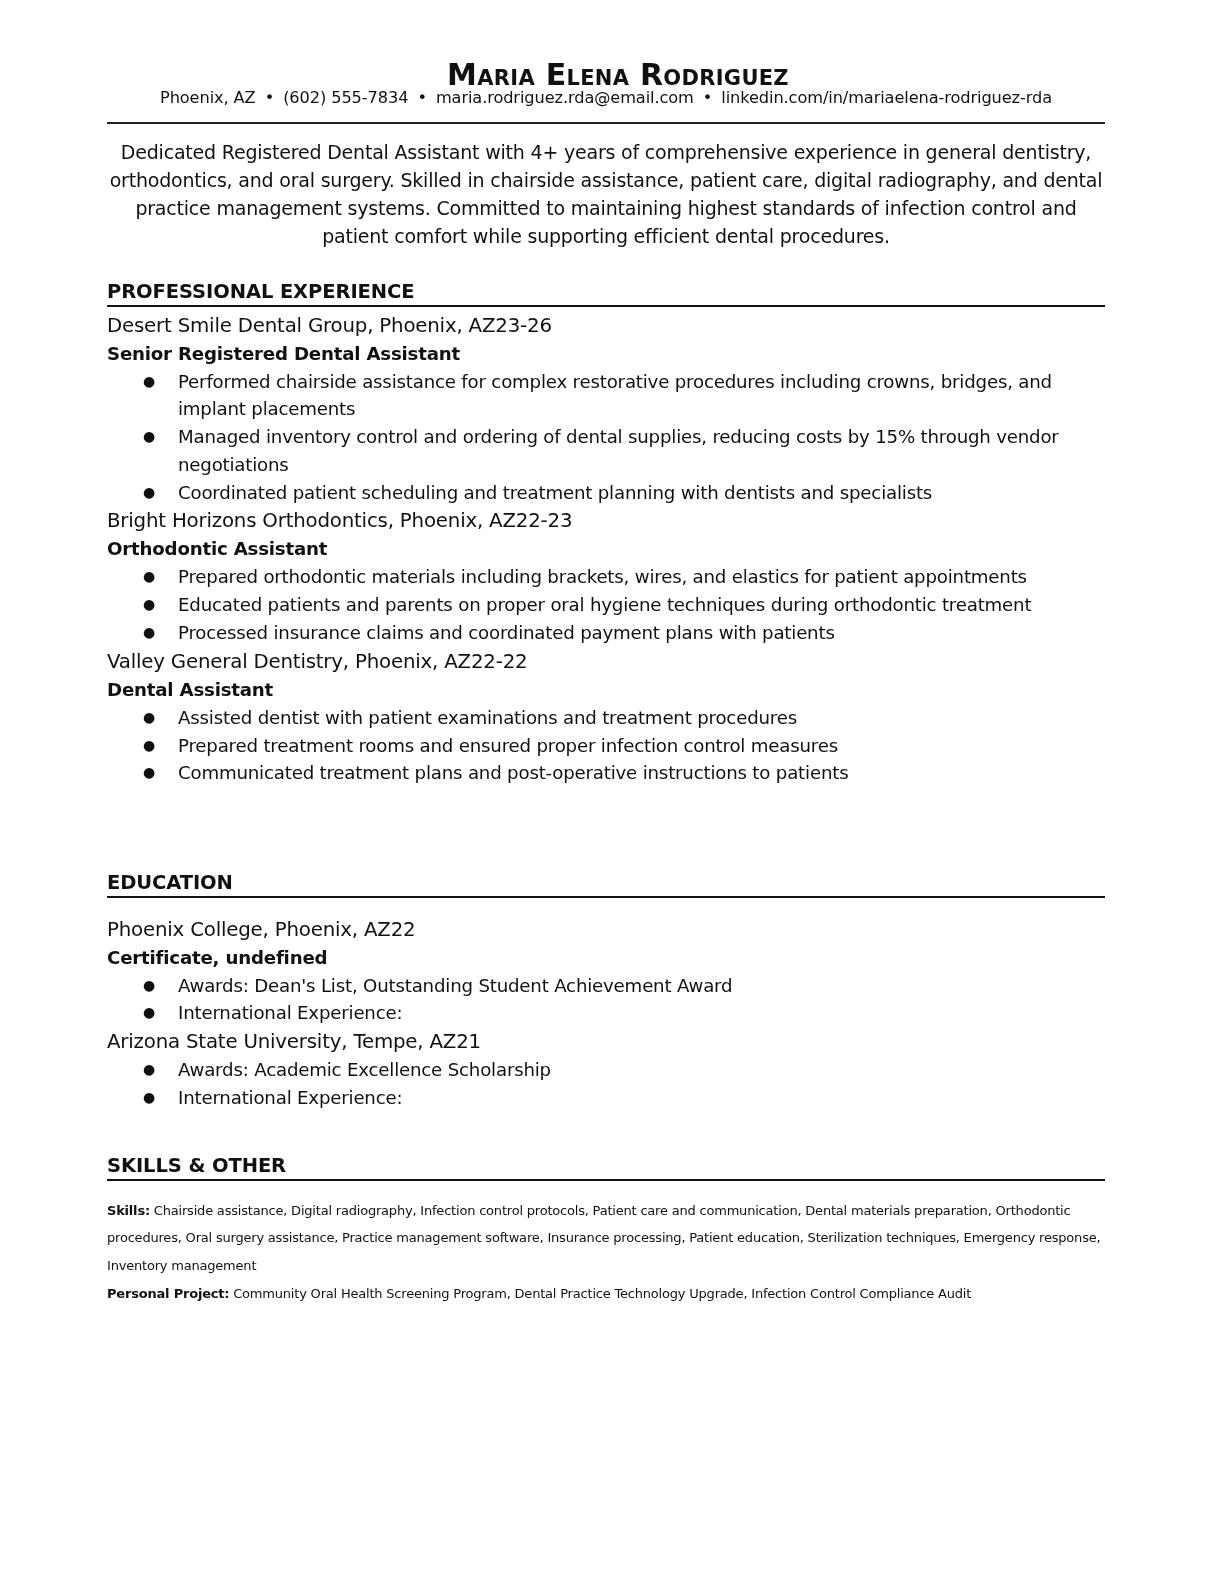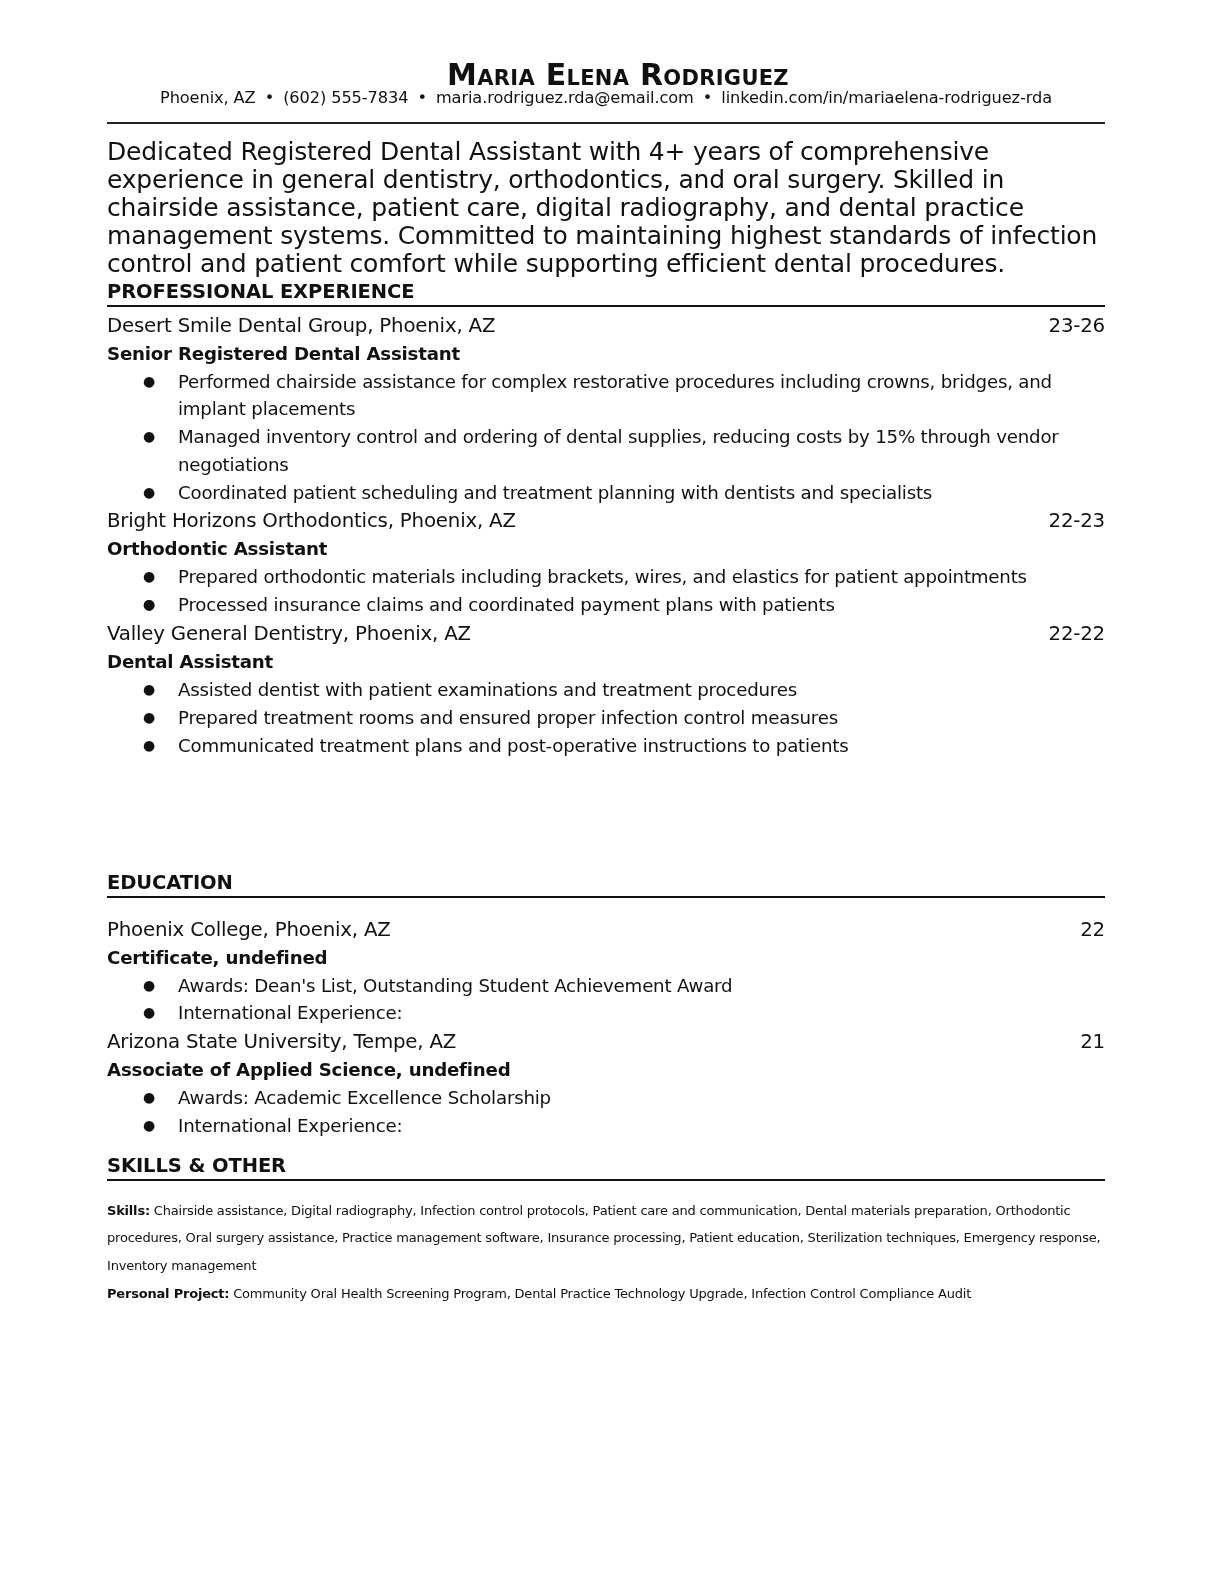--- a/index.html
+++ b/index.html
@@ -50,22 +50,22 @@
       left: 0;
       width: 998px;
       height: 2px;
       background: #222222;
     }
     .summary {
       position: absolute;
       top: 138px;
       left: 0;
       width: 998px;
-      text-align: left;
-      font-size: 25px;
+      text-align: center;
+      font-size: 19px;
       line-height: 28px;
       letter-spacing: -0.2px;
     }
     .section {
       position: absolute;
       left: 0;
       width: 998px;
     }
     .section-title {
       font-size: 19.5px;
@@ -74,21 +74,20 @@
       height: 26px;
       letter-spacing: -0.1px;
     }
     .section-rule {
       height: 1.5px;
       background: #111111;
       margin-top: 0px;
     }
     .entry-head {
       display: flex;
-      justify-content: space-between;
       align-items: baseline;
       font-size: 19.8px;
       line-height: 29px;
       height: 29px;
       letter-spacing: -0.2px;
     }
     .entry-role {
       font-size: 18.2px;
       font-weight: bold;
       line-height: 28px;
@@ -161,21 +160,21 @@
     </div>
 
     <div>
       <div class="entry-head">
         <span>Bright Horizons Orthodontics, Phoenix, AZ</span>
         <span>22-23</span>
       </div>
       <div class="entry-role">Orthodontic Assistant</div>
       <ul class="bullets">
         <li><span class="dot">●</span><span>Prepared orthodontic materials including brackets, wires, and elastics for patient appointments</span></li>
-        <li><span class="dot">●</span></li>
+        <li><span class="dot">●</span><span>Educated patients and parents on proper oral hygiene techniques during orthodontic treatment</span></li>
         <li><span class="dot">●</span><span>Processed insurance claims and coordinated payment plans with patients</span></li>
       </ul>
     </div>
 
     <div>
       <div class="entry-head">
         <span>Valley General Dentistry, Phoenix, AZ</span>
         <span>22-22</span>
       </div>
       <div class="entry-role">Dental Assistant</div>
@@ -201,21 +200,20 @@
         <li><span class="dot">●</span><span>Awards: Dean's List, Outstanding Student Achievement Award</span></li>
         <li><span class="dot">●</span><span>International Experience:</span></li>
       </ul>
     </div>
 
     <div>
       <div class="entry-head">
         <span>Arizona State University, Tempe, AZ</span>
         <span>21</span>
       </div>
-      <div class="entry-role">Associate of Applied Science, undefined</div>
       <ul class="bullets">
         <li><span class="dot">●</span><span>Awards: Academic Excellence Scholarship</span></li>
         <li><span class="dot">●</span><span>International Experience:</span></li>
       </ul>
     </div>
   </div>
 
   <div class="section skills" style="top:1153px;">
     <div class="section-title">SKILLS &amp; OTHER</div>
     <div class="section-rule"></div>

